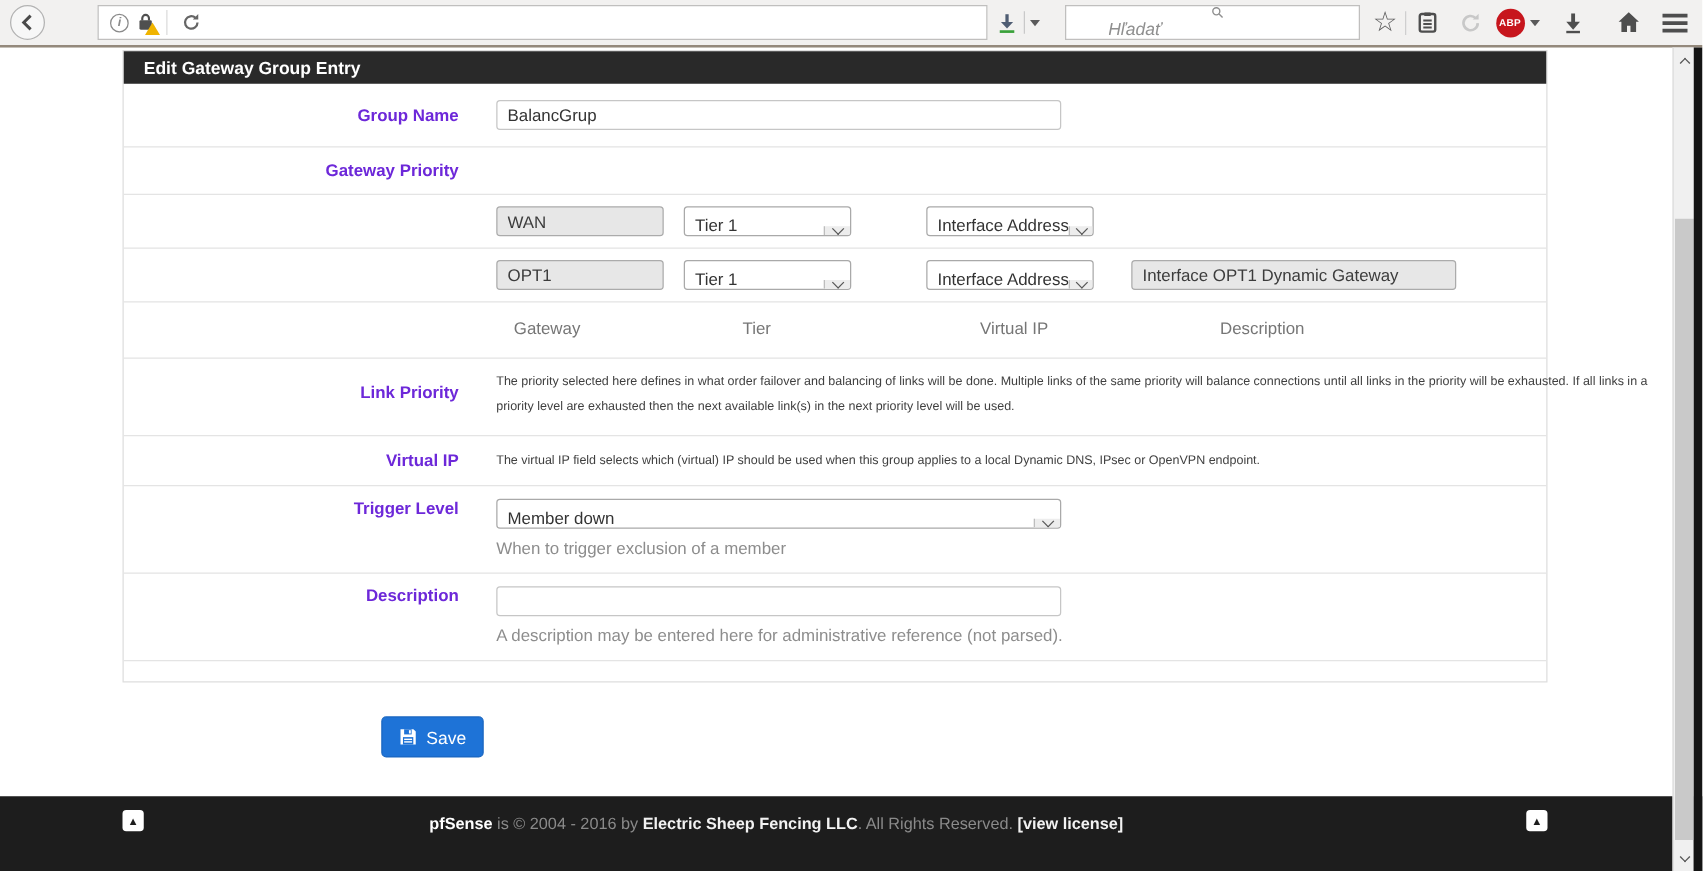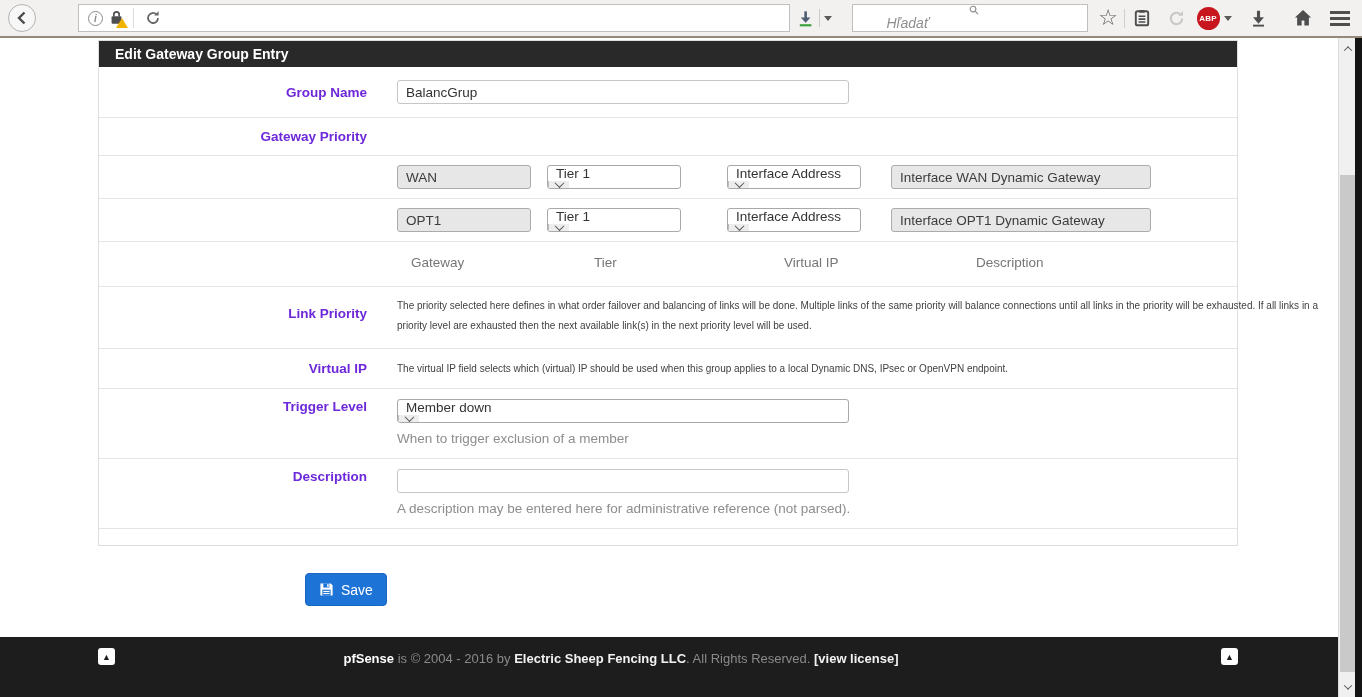--- a/index.html
+++ b/index.html
@@ -58,28 +58,28 @@
   .r-vip { padding:3px 0; height:40px; align-items:center; }
   .r-trig, .r-desc { padding:10px 0 12px; }
   .r-pad { height:16px; border-bottom:none; }
 
   input.txt { height:24px; border:1px solid #c6c6c6; border-radius:3px; padding:0 8px;
               font-size:13.5px; color:#333; font-family:inherit; background:#fff; }
   input.txt:disabled, input.txt.dis { background:#e7e7e7; border-color:#ababab; color:#3c3c3c; }
   .w452 { width:452px; } .w162 { width:134px; } .w260 { width:260px; }
 
   .sel { display:inline-flex; height:24px; border:1px solid #a9a9a9; border-radius:3px; background:#fff;
-         align-items:flex-start; overflow:hidden; vertical-align:middle;flex-direction:column; }
+         align-items:flex-end; overflow:hidden; vertical-align:middle; }
   .sel-val { flex:1; font-size:13.5px; color:#333; display:flex; align-items:center; padding-left:8px; white-space:nowrap; }
   .sel-btn { width:21px; background:#ededed; border-left:1px solid #bdbdbd; display:flex; align-items:center; justify-content:center; }
   .chev { width:7px; height:7px; border-right:1.6px solid #555; border-bottom:1.6px solid #555;
           transform:rotate(45deg) translate(-1px,-1px); }
 
   .gwrow { display:flex; align-items:center; }
-  .gwrow .c2 { margin-left:16px; } .gwrow .c3 { margin-left:46px; } .gwrow .c4 { margin-left:30px; }
+  .gwrow .c2 { margin-left:16px; } .gwrow .c3 { margin-left:60px; } .gwrow .c4 { margin-left:30px; }
   .caps { position:relative; height:18px; font-size:13.5px; color:#767676; }
   .caps span { position:absolute; top:0; }
   .cap1 { left:44px; } .cap2 { left:227px; } .cap3 { left:417px; } .cap4 { left:609px; }
 
   .para { width:935px; font-size:10px; color:#3f3f3f; line-height:20px; }
   .help { font-size:13.5px; color:#8d8d8d; margin-top:8px; }
 
   .save-btn { position:absolute; left:305px; top:535px; height:33px; padding:0 13px;
               background:#1e73d7; border:1px solid #1a66c0; border-radius:4px; color:#fff;
               font-size:14px; font-family:inherit; display:flex; align-items:center; gap:7px; cursor:pointer; }
@@ -223,21 +223,20 @@
             <span class="sel-btn">
                 <i class="chev"></i>
               </span>
           </span>
           <span class="sel w162 c3">
             <span class="sel-val">Interface Address</span>
             <span class="sel-btn">
                 <i class="chev"></i>
               </span>
           </span>
-          <input class="txt w260 dis c4" type="text" disabled="" value="Interface WAN Dynamic Gateway" style="">
         </div>
       </div>
 
       <div class="frow r-gw">
         <div class="lbl"></div>
         <div class="ctl gwrow">
           <input class="txt w162 dis" type="text" disabled="" value="OPT1" style="">
           <span class="sel w162 c2">
             <span class="sel-val">Tier 1</span>
             <span class="sel-btn">

